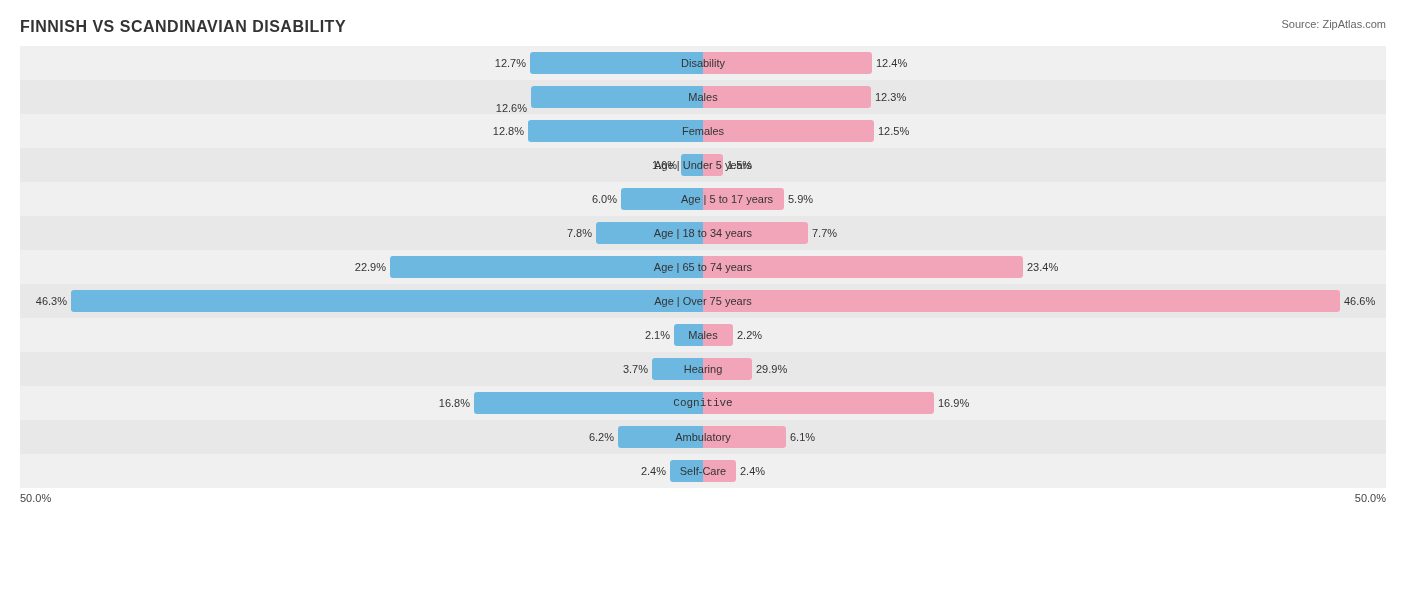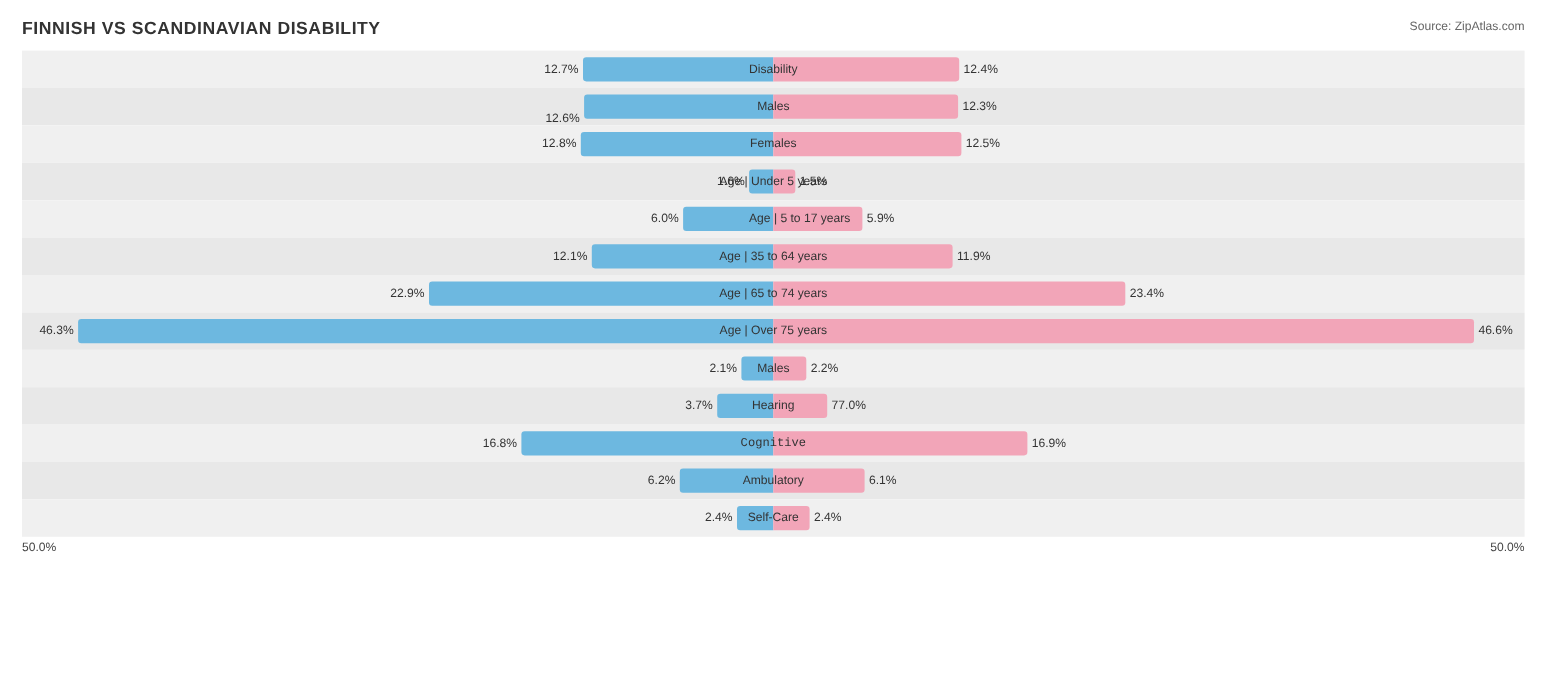--- a/index.html
+++ b/index.html
@@ -205,30 +205,30 @@
         <div style="position:absolute;left:85px;font-size:11px;color:#333;white-space:nowrap;">5.9%</div>
       </div>
 
       <div class="mid-label" style="position:absolute;left:50%;transform:translateX(-50%);font-size:11px;color:#333;white-space:nowrap;z-index:5;height:34px;display:flex;align-items:center;margin-left:24px;">Age | 5 to 17 years</div>
     </div>
   </div>
       <div class="single-row">
     <div class="bar-container" style="width:100%;height:34px;position:relative;">
 
       <div class="left-bar-wrap" style="position:absolute;right:50%;height:22px;top:6px;display:flex;align-items:center;justify-content:flex-end;">
-        <div style="position:absolute;right:169px;font-size:11px;color:#333;white-space:nowrap;">12.1%</div>
-        <div style="width:165px;height:22px;background:#6db8e0;border-radius:3px 0 0 3px;position:absolute;right:0;top:0;"></div>
-      </div>
-
-      <div class="right-bar-wrap" style="position:absolute;left:50%;height:22px;top:6px;display:flex;align-items:center;justify-content:flex-start;">
-        <div style="width:163px;height:22px;background:#f2a5b8;border-radius:0 3px 3px 0;position:absolute;left:0;top:0;"></div>
-        <div style="position:absolute;left:167px;font-size:11px;color:#333;white-space:nowrap;">11.9%</div>
-      </div>
-
-      <div class="mid-label" style="position:absolute;left:50%;transform:translateX(-50%);font-size:11px;color:#333;white-space:nowrap;z-index:5;height:34px;display:flex;align-items:center;">Age | 35 to 64 years</div>
+        <div style="position:absolute;right:111px;font-size:11px;color:#333;white-space:nowrap;">7.8%</div>
+        <div style="width:107px;height:22px;background:#6db8e0;border-radius:3px 0 0 3px;position:absolute;right:0;top:0;"></div>
+      </div>
+
+      <div class="right-bar-wrap" style="position:absolute;left:50%;height:22px;top:6px;display:flex;align-items:center;justify-content:flex-start;">
+        <div style="width:105px;height:22px;background:#f2a5b8;border-radius:0 3px 3px 0;position:absolute;left:0;top:0;"></div>
+        <div style="position:absolute;left:109px;font-size:11px;color:#333;white-space:nowrap;">7.7%</div>
+      </div>
+
+      <div class="mid-label" style="position:absolute;left:50%;transform:translateX(-50%);font-size:11px;color:#333;white-space:nowrap;z-index:5;height:34px;display:flex;align-items:center;">Age | 18 to 34 years</div>
     </div>
   </div>
       <div class="single-row">
     <div class="bar-container" style="width:100%;height:34px;position:relative;">
 
       <div class="left-bar-wrap" style="position:absolute;right:50%;height:22px;top:6px;display:flex;align-items:center;justify-content:flex-end;">
         <div style="position:absolute;right:317px;font-size:11px;color:#333;white-space:nowrap;">22.9%</div>
         <div style="width:313px;height:22px;background:#6db8e0;border-radius:3px 0 0 3px;position:absolute;right:0;top:0;"></div>
       </div>
 
@@ -275,21 +275,21 @@
       <div class="single-row">
     <div class="bar-container" style="width:100%;height:34px;position:relative;">
 
       <div class="left-bar-wrap" style="position:absolute;right:50%;height:22px;top:6px;display:flex;align-items:center;justify-content:flex-end;">
         <div style="position:absolute;right:55px;font-size:11px;color:#333;white-space:nowrap;">3.7%</div>
         <div style="width:51px;height:22px;background:#6db8e0;border-radius:3px 0 0 3px;position:absolute;right:0;top:0;"></div>
       </div>
 
       <div class="right-bar-wrap" style="position:absolute;left:50%;height:22px;top:6px;display:flex;align-items:center;justify-content:flex-start;">
         <div style="width:49px;height:22px;background:#f2a5b8;border-radius:0 3px 3px 0;position:absolute;left:0;top:0;"></div>
-        <div style="position:absolute;left:53px;font-size:11px;color:#333;white-space:nowrap;">77.0%</div>
+        <div style="position:absolute;left:53px;font-size:11px;color:#333;white-space:nowrap;">29.9%</div>
       </div>
 
       <div class="mid-label" style="position:absolute;left:50%;transform:translateX(-50%);font-size:11px;color:#333;white-space:nowrap;z-index:5;height:34px;display:flex;align-items:center;">Hearing</div>
     </div>
   </div>
       <div class="single-row">
     <div class="bar-container" style="width:100%;height:34px;position:relative;">
 
       <div class="left-bar-wrap" style="position:absolute;right:50%;height:22px;top:6px;display:flex;align-items:center;justify-content:flex-end;">
         <div style="position:absolute;right:233px;font-size:11px;color:#333;white-space:nowrap;">16.8%</div>

